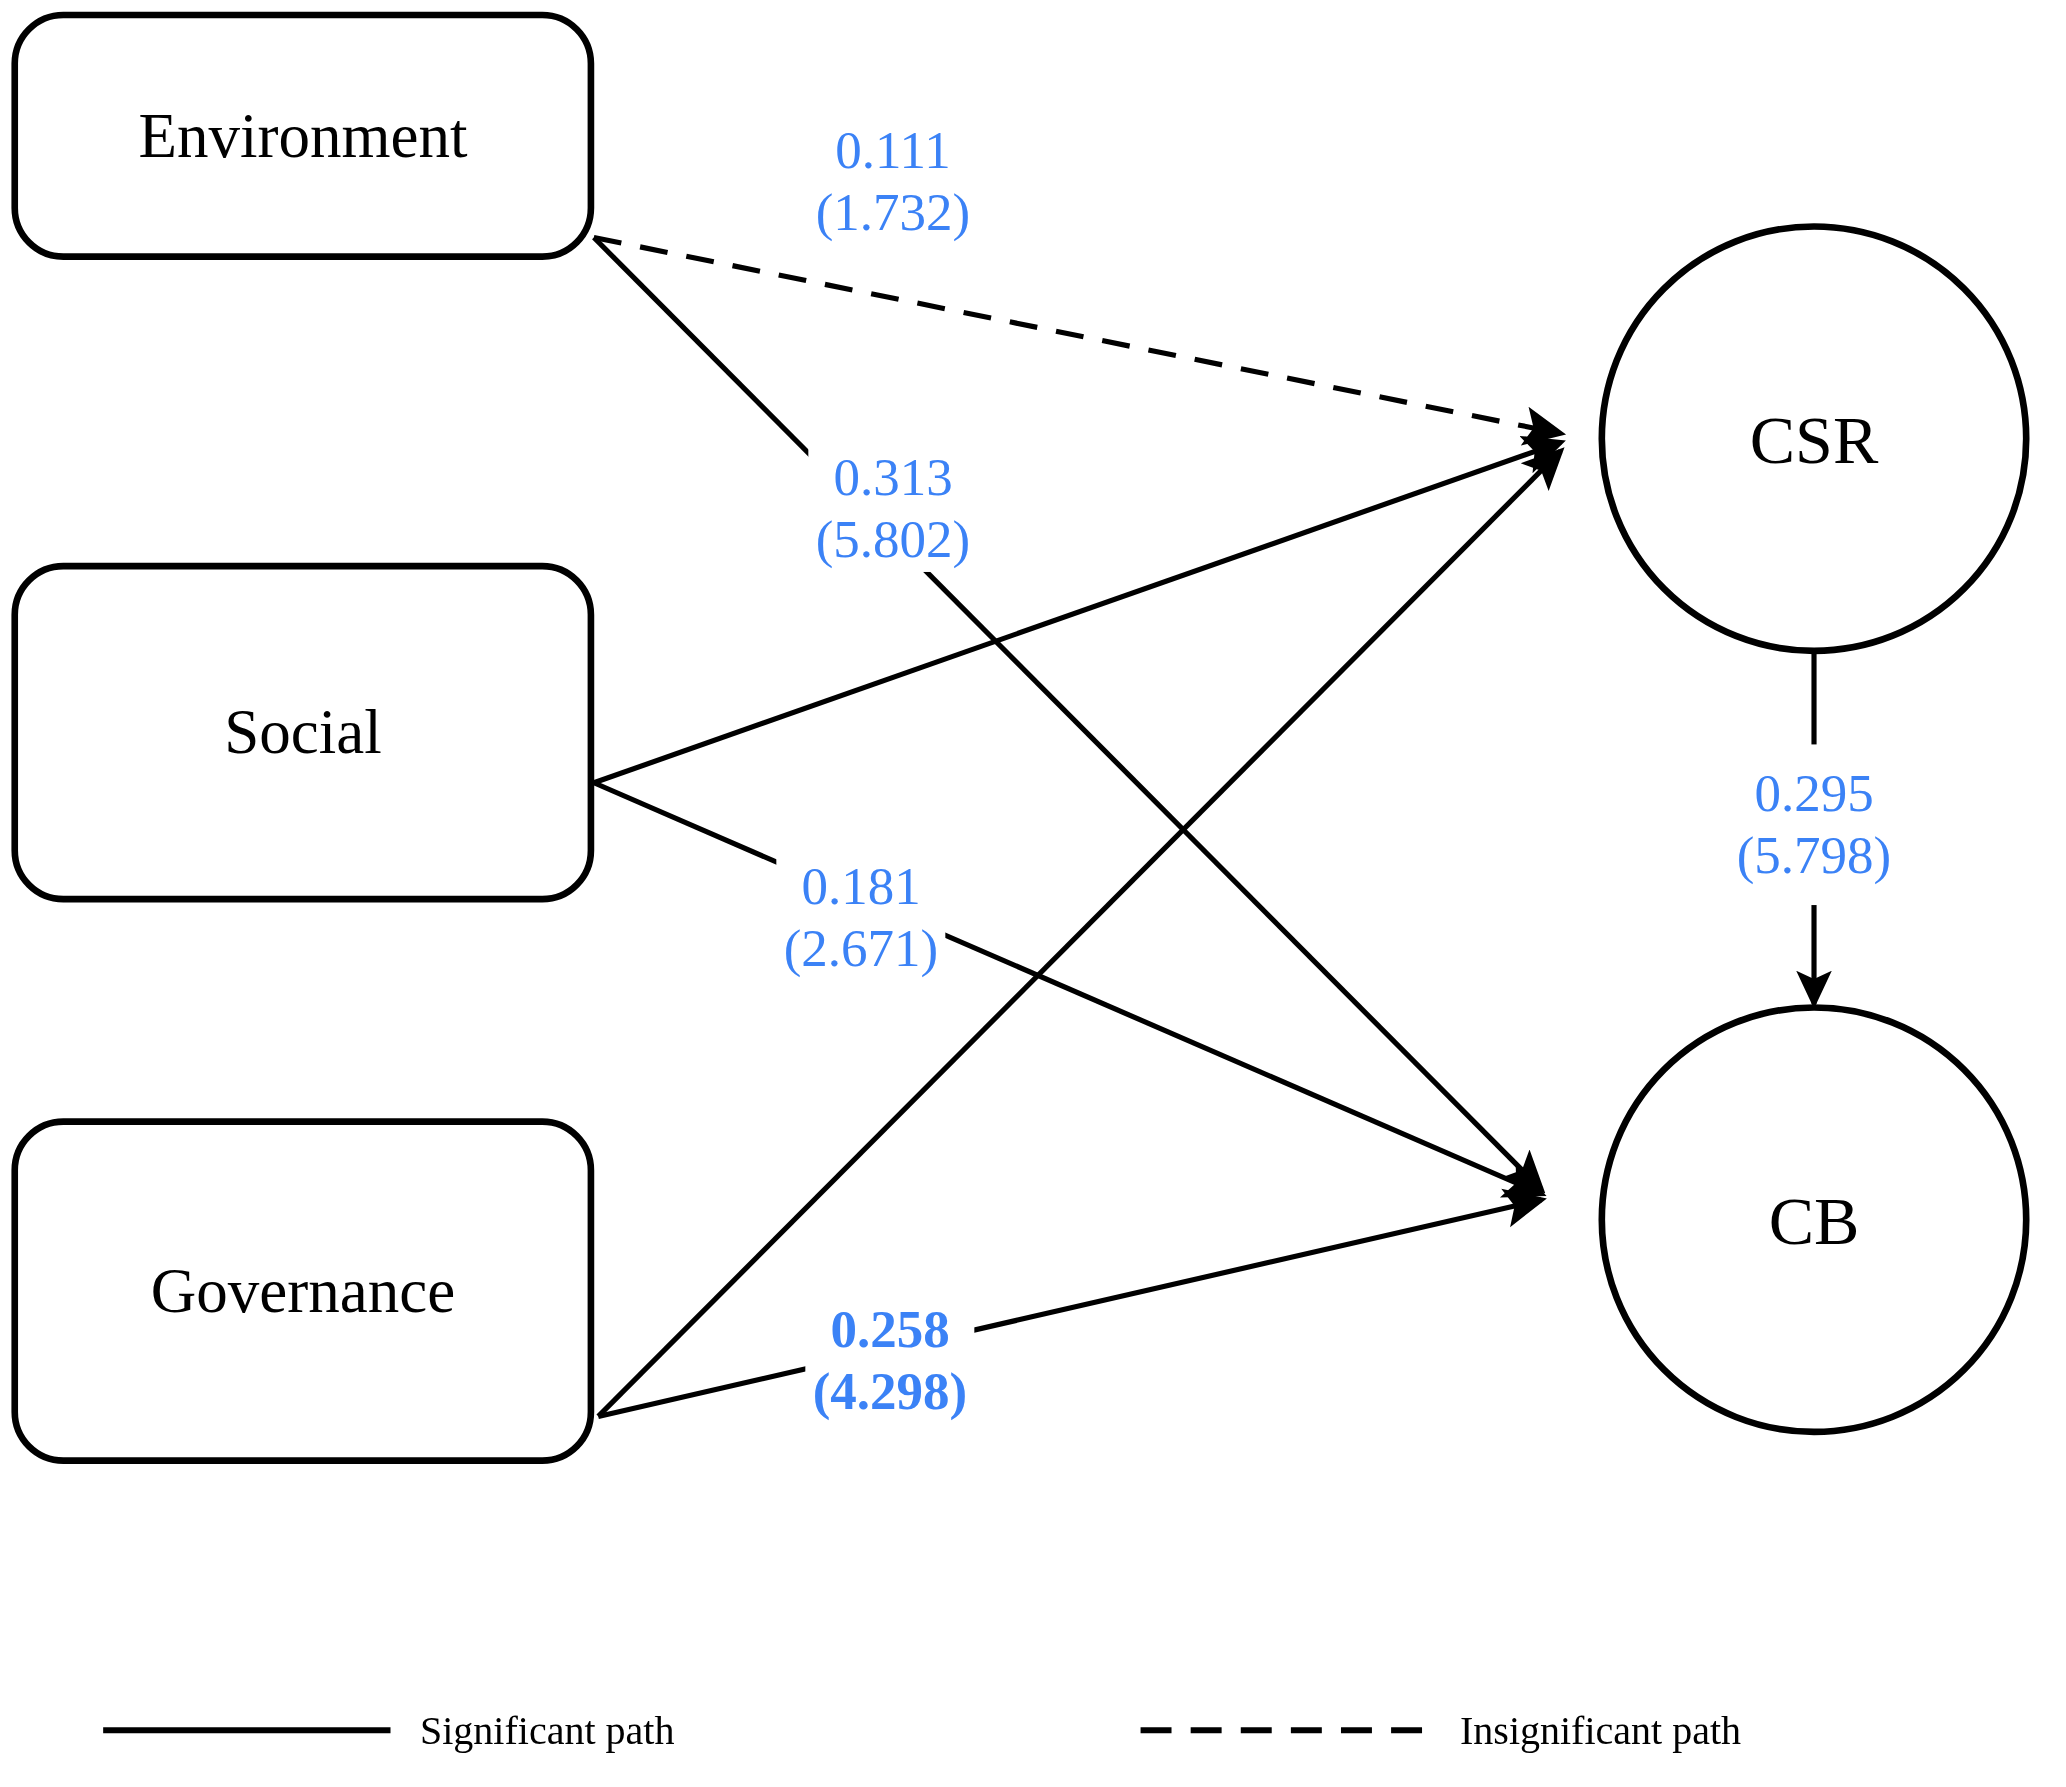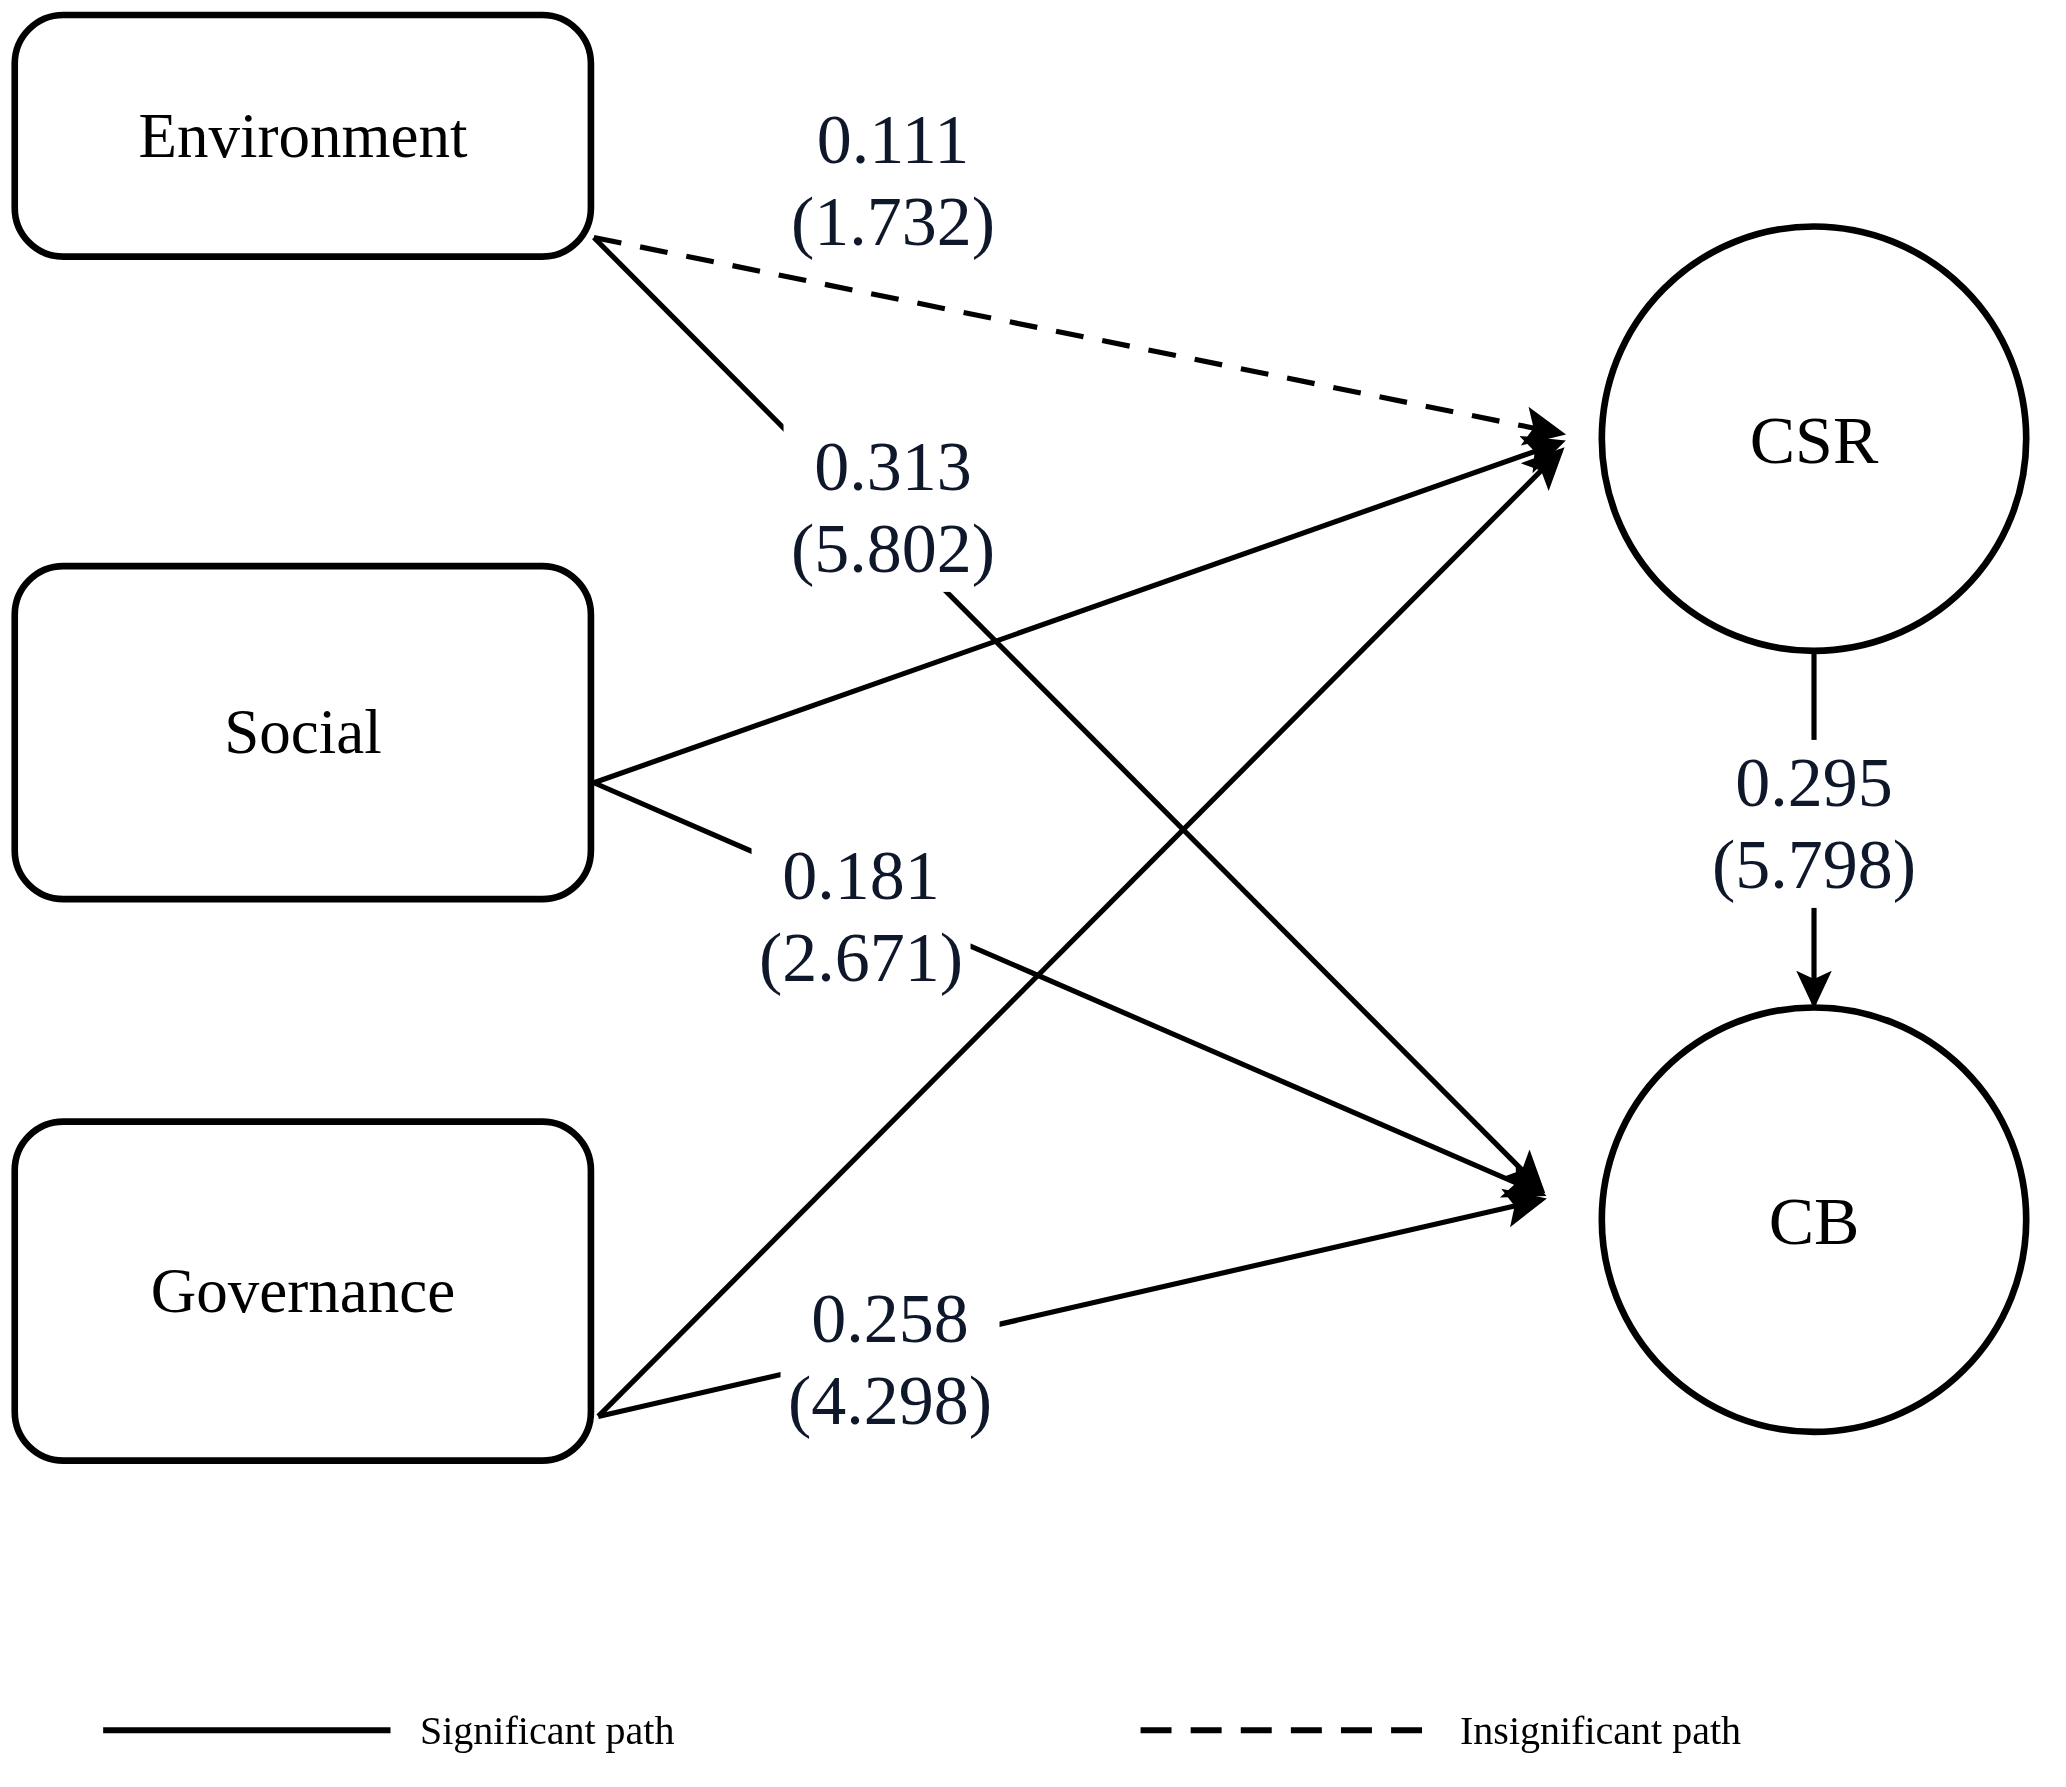--- a/index.html
+++ b/index.html
@@ -15,23 +15,23 @@
     text-align:center;
     white-space:nowrap;
     transform:translate(-50%,-50%);
     pointer-events:none;
   }
   .box-label{font-size:63px;}
   .circle-label{font-size:68px;}
   .coef{
     position:absolute;
     font-family:"Liberation Serif","DejaVu Serif",serif;
-    font-size:70px;
+    font-size:53px;
     line-height:1.18;
-    color:#0f172a;
+    color:#3b82f6;
     text-align:center;
     white-space:nowrap;
     transform:translate(-50%,-50%);
     background:#fff;
     padding:1.5px 7.4px;
     pointer-events:none;
   }
   .coef .est{display:block;}
   .coef .tval{display:block;text-align:right;}
   .legend-label{
@@ -108,21 +108,21 @@
     <span class="tval">(5.802)</span>
   </div>
 
 
   <div class="coef" style="left:861px;top:917px;">
     <span class="est">0.181</span>
     <span class="tval">(2.671)</span>
   </div>
 
 
-  <div class="coef" style="left:890px;top:1360px;">
+  <div class="coef" style="left:890px;top:1360px;font-weight:bold;">
     <span class="est">0.258</span>
     <span class="tval">(4.298)</span>
   </div>
 
   <div class="coef" style="left:1814px;top:824px;">
     <span class="est">0.295</span>
     <span class="tval">(5.798)</span>
   </div>
 
   <div class="legend-label" style="left:420px;top:1730px;">Significant path</div>

